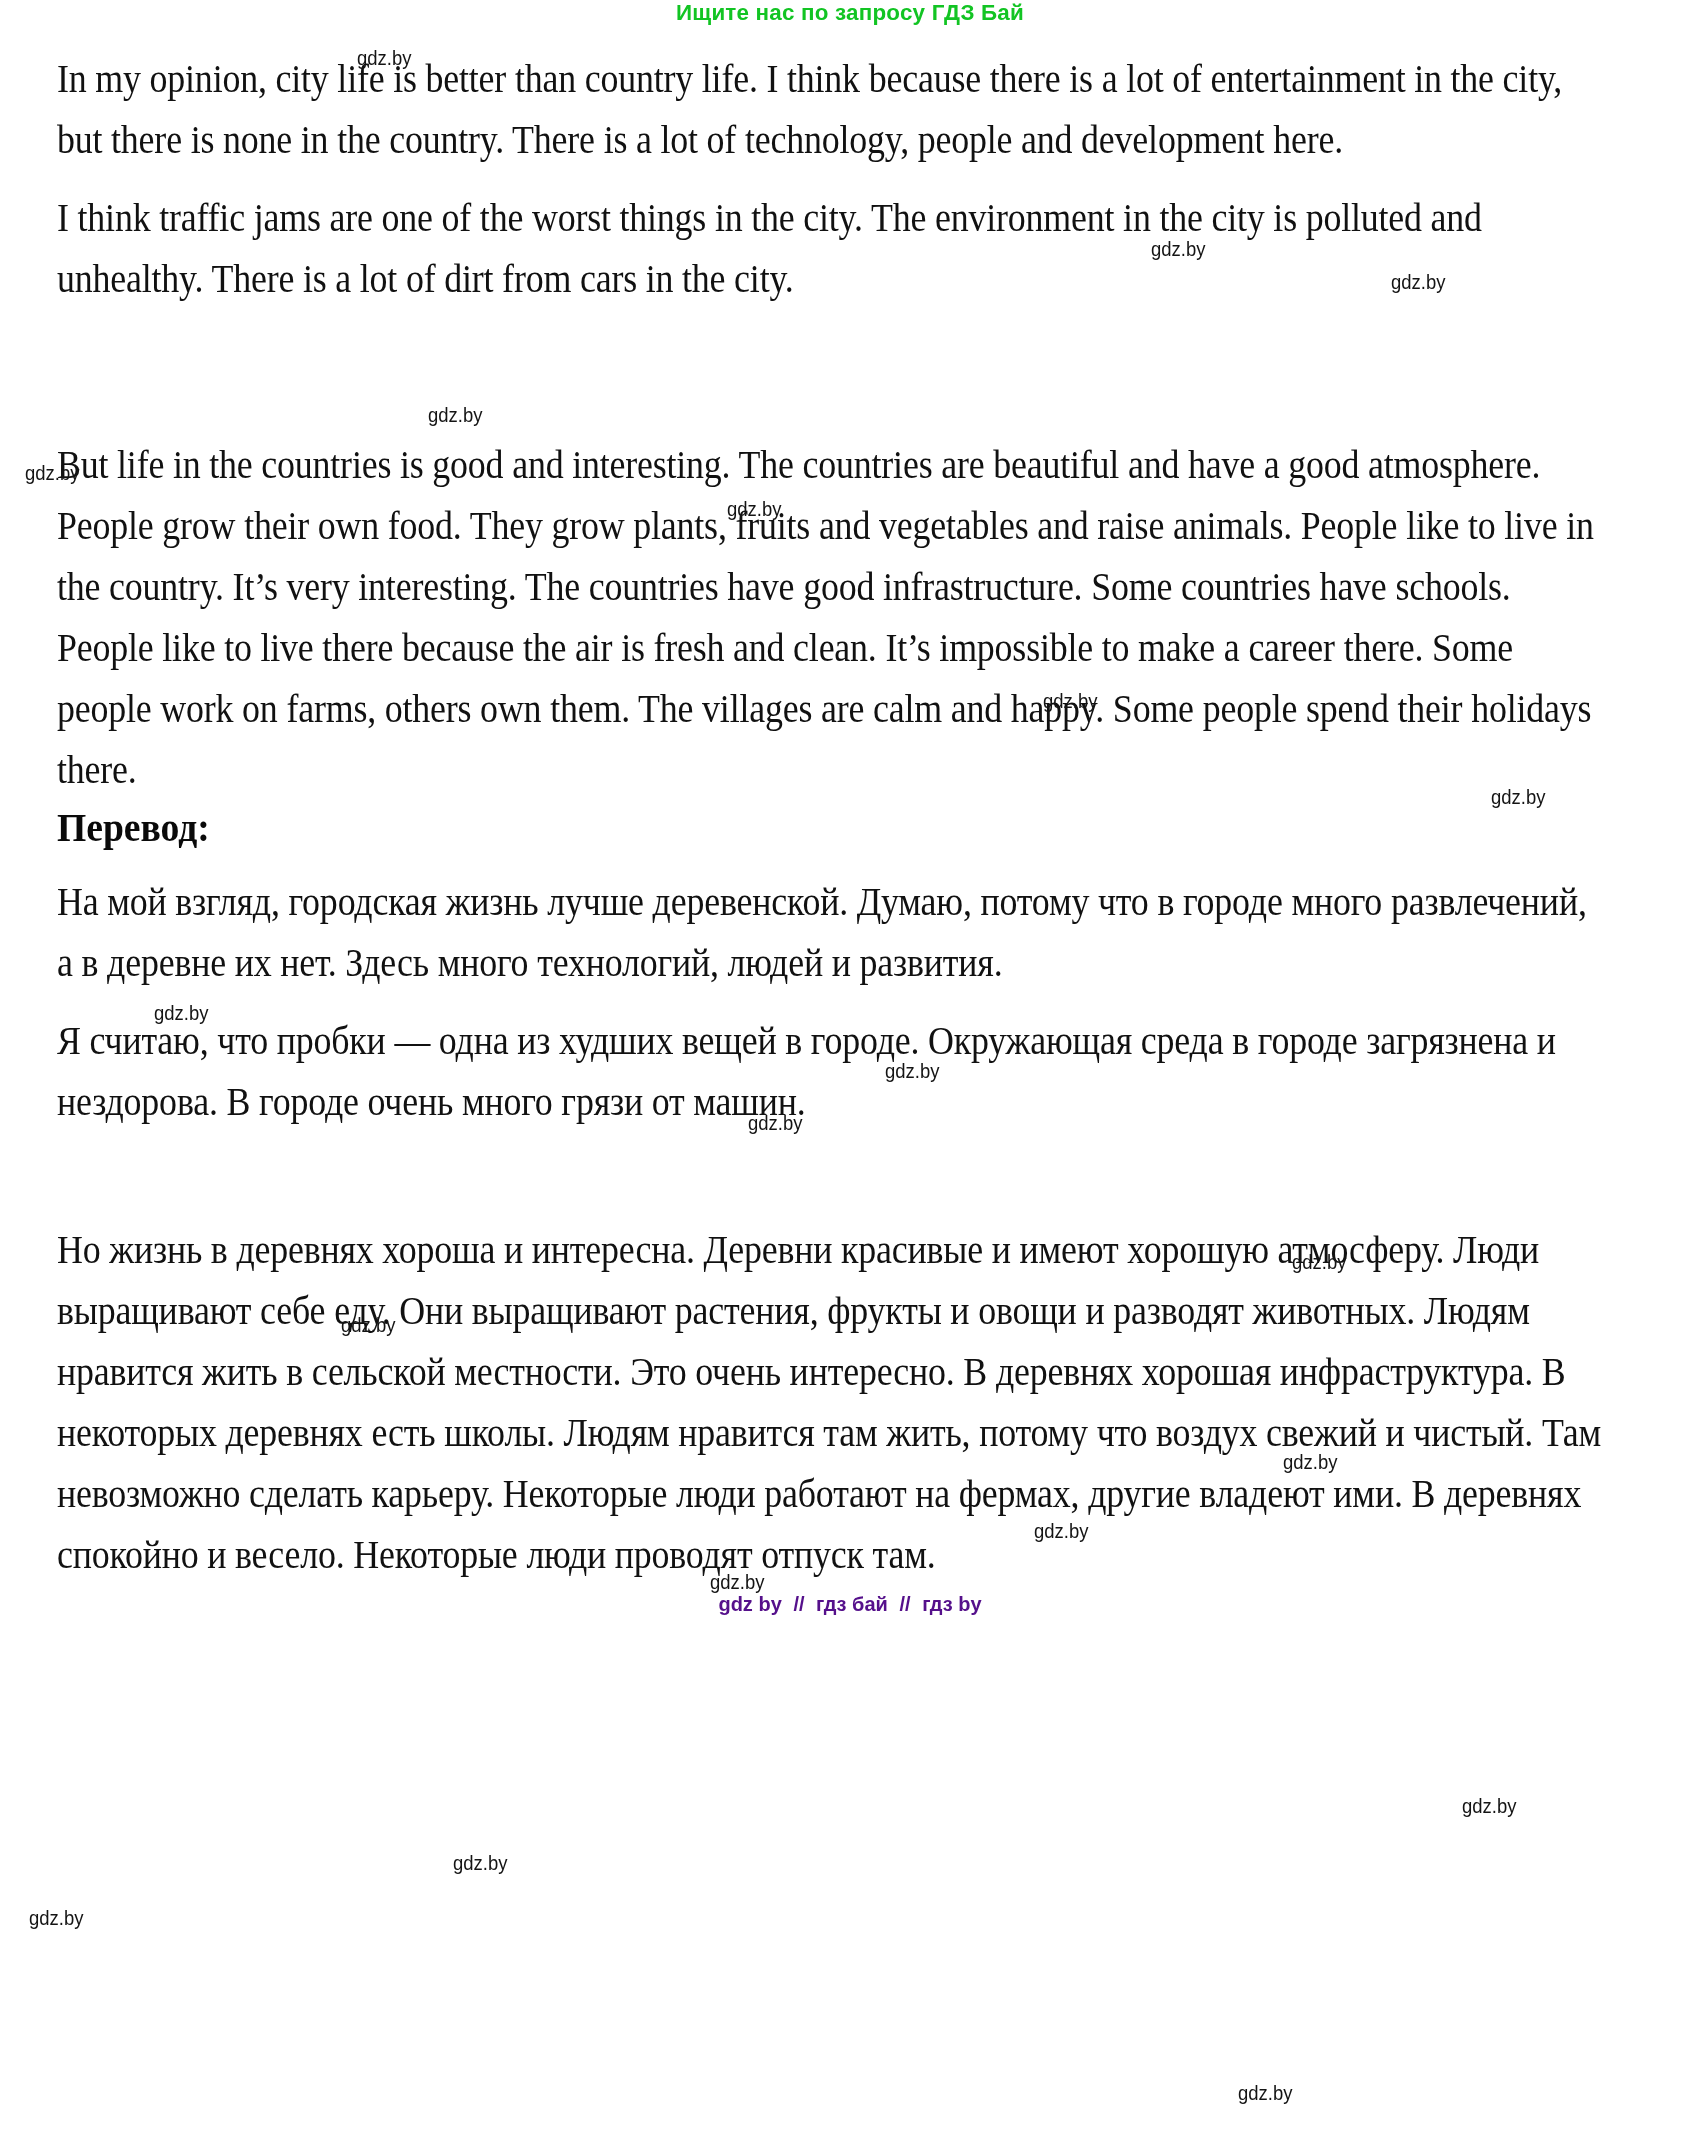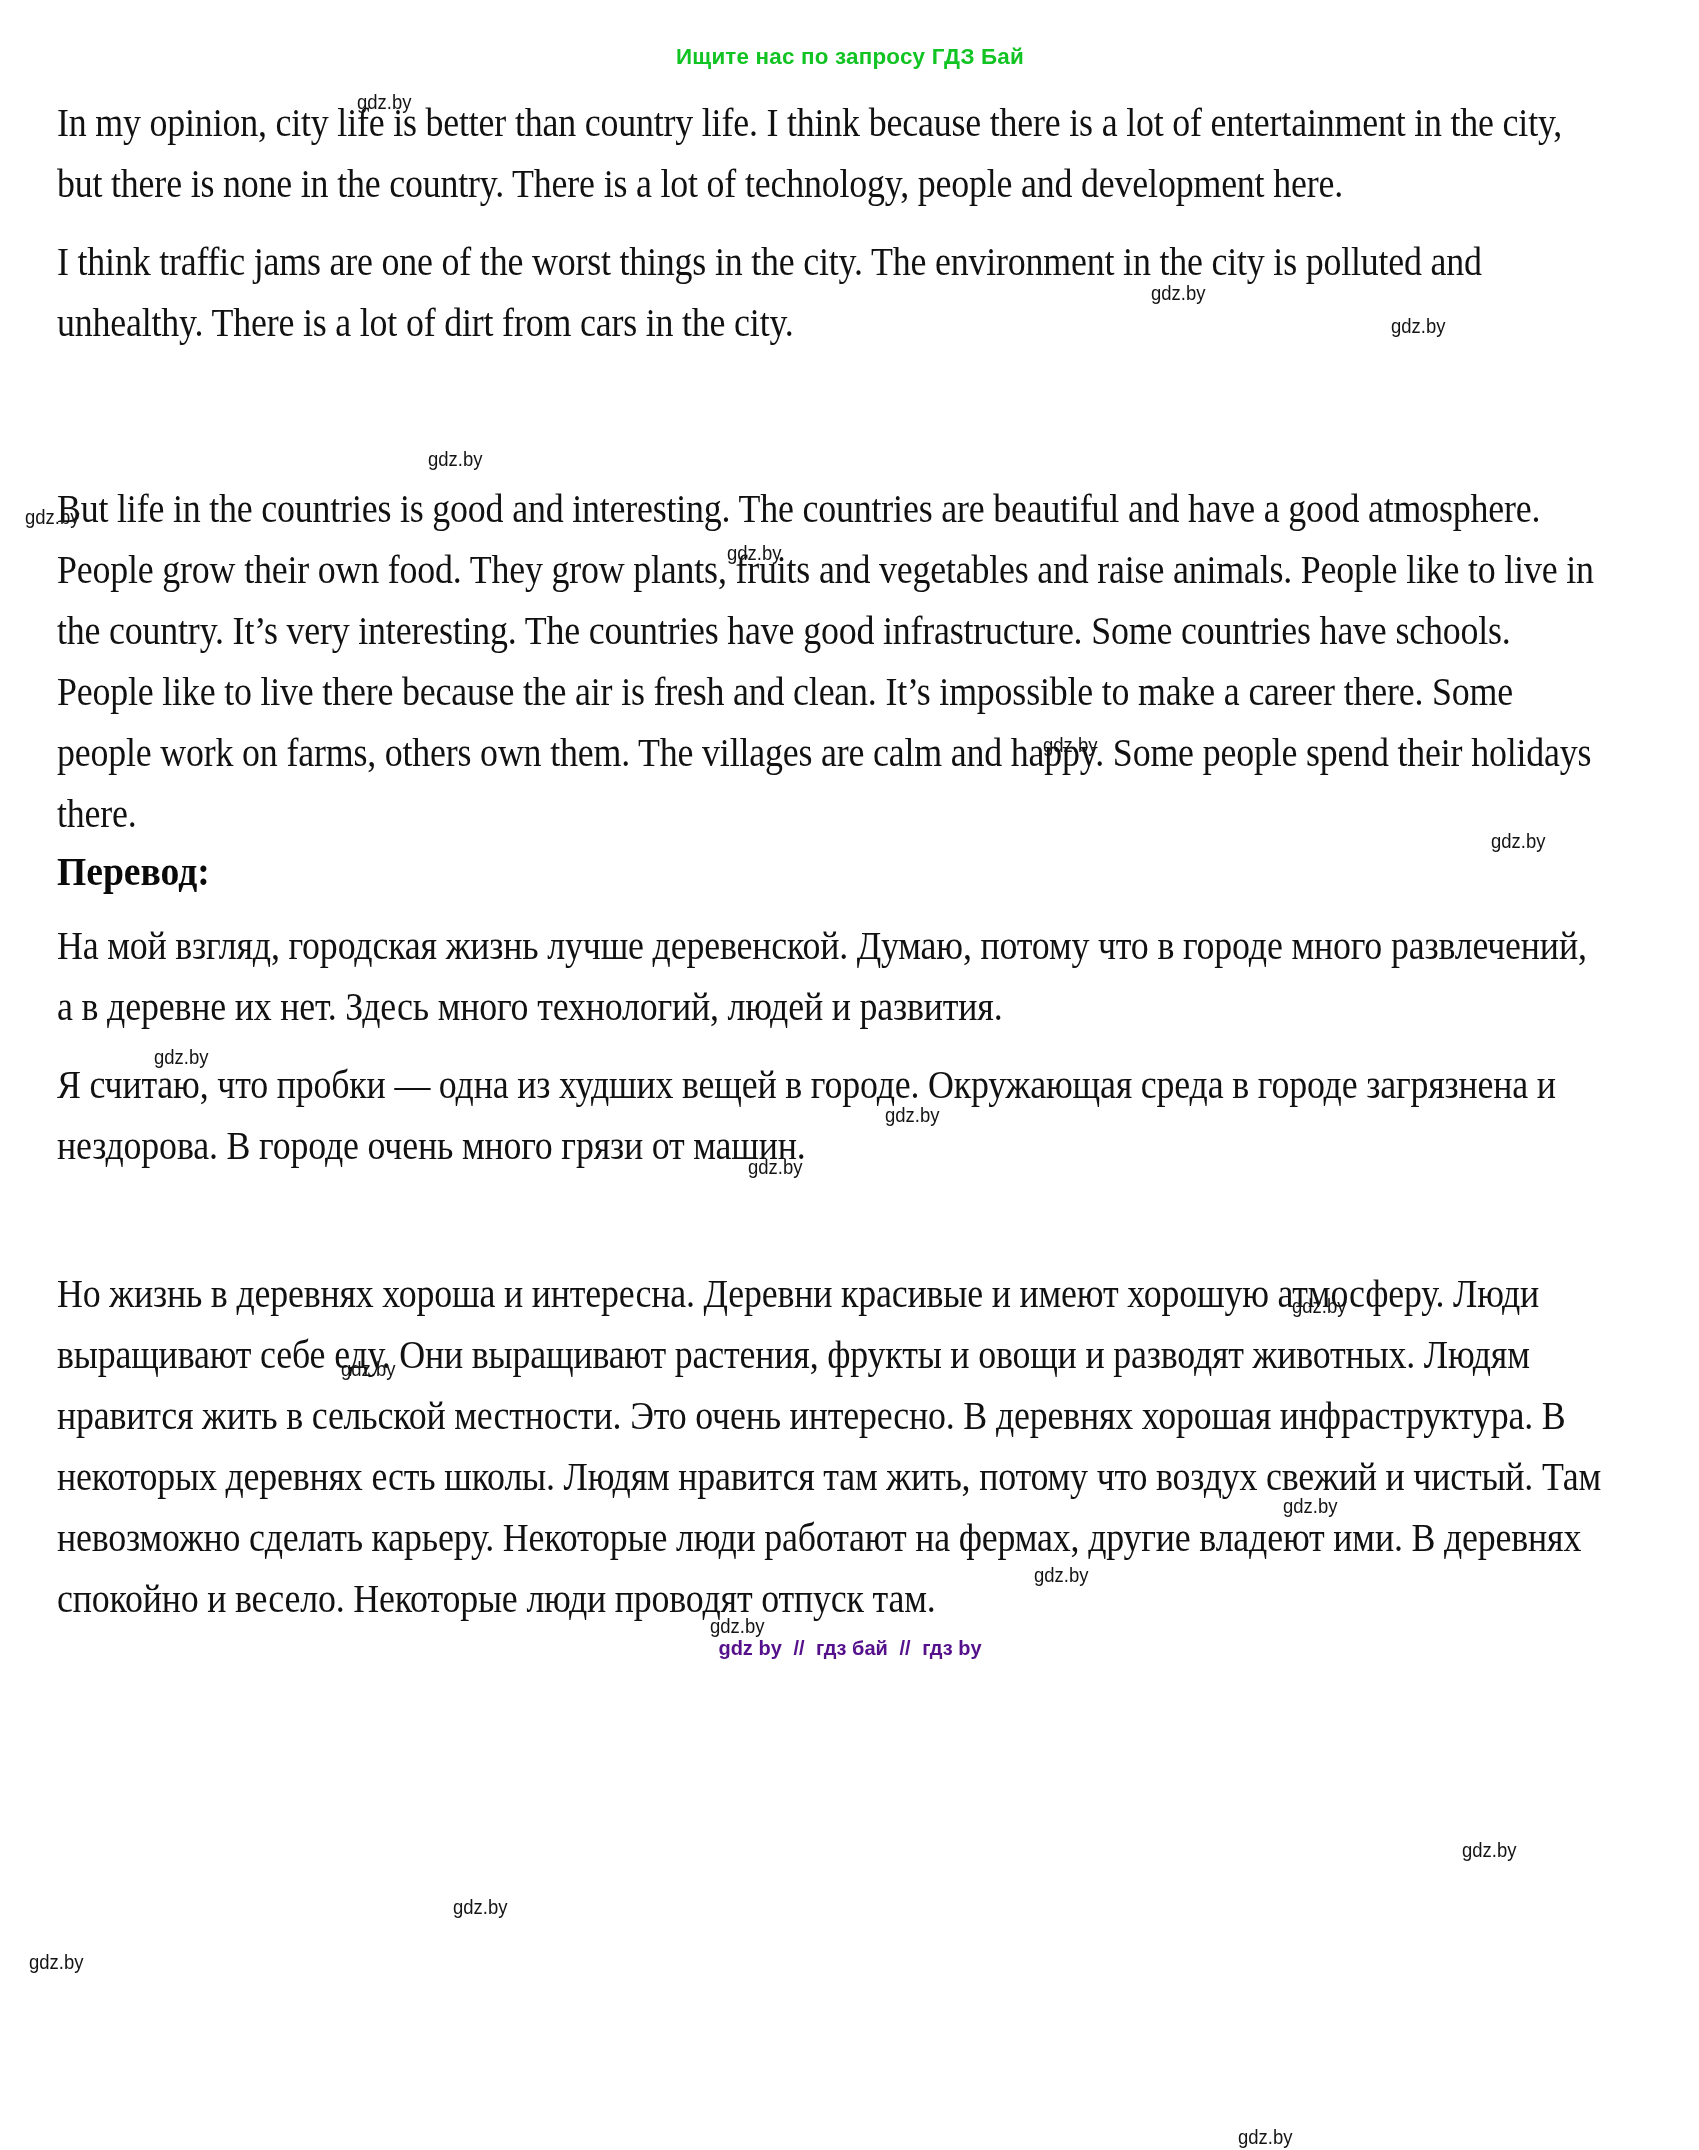--- a/index.html
+++ b/index.html
@@ -14,21 +14,20 @@
     overflow: hidden;
     font-family: "Liberation Serif", "DejaVu Serif", serif;
   }
 
   #page {
     position: absolute;
     left: 0; top: 0;
     width: 1700px;
     height: 1624px;
     background: #ffffff;
-    margin-top: 44px;
   }
 
   
   .header-banner {
     position: absolute;
     top: 0px;
     left: 0;
     width: 1700px;
     text-align: center;
     color: #12c423;

